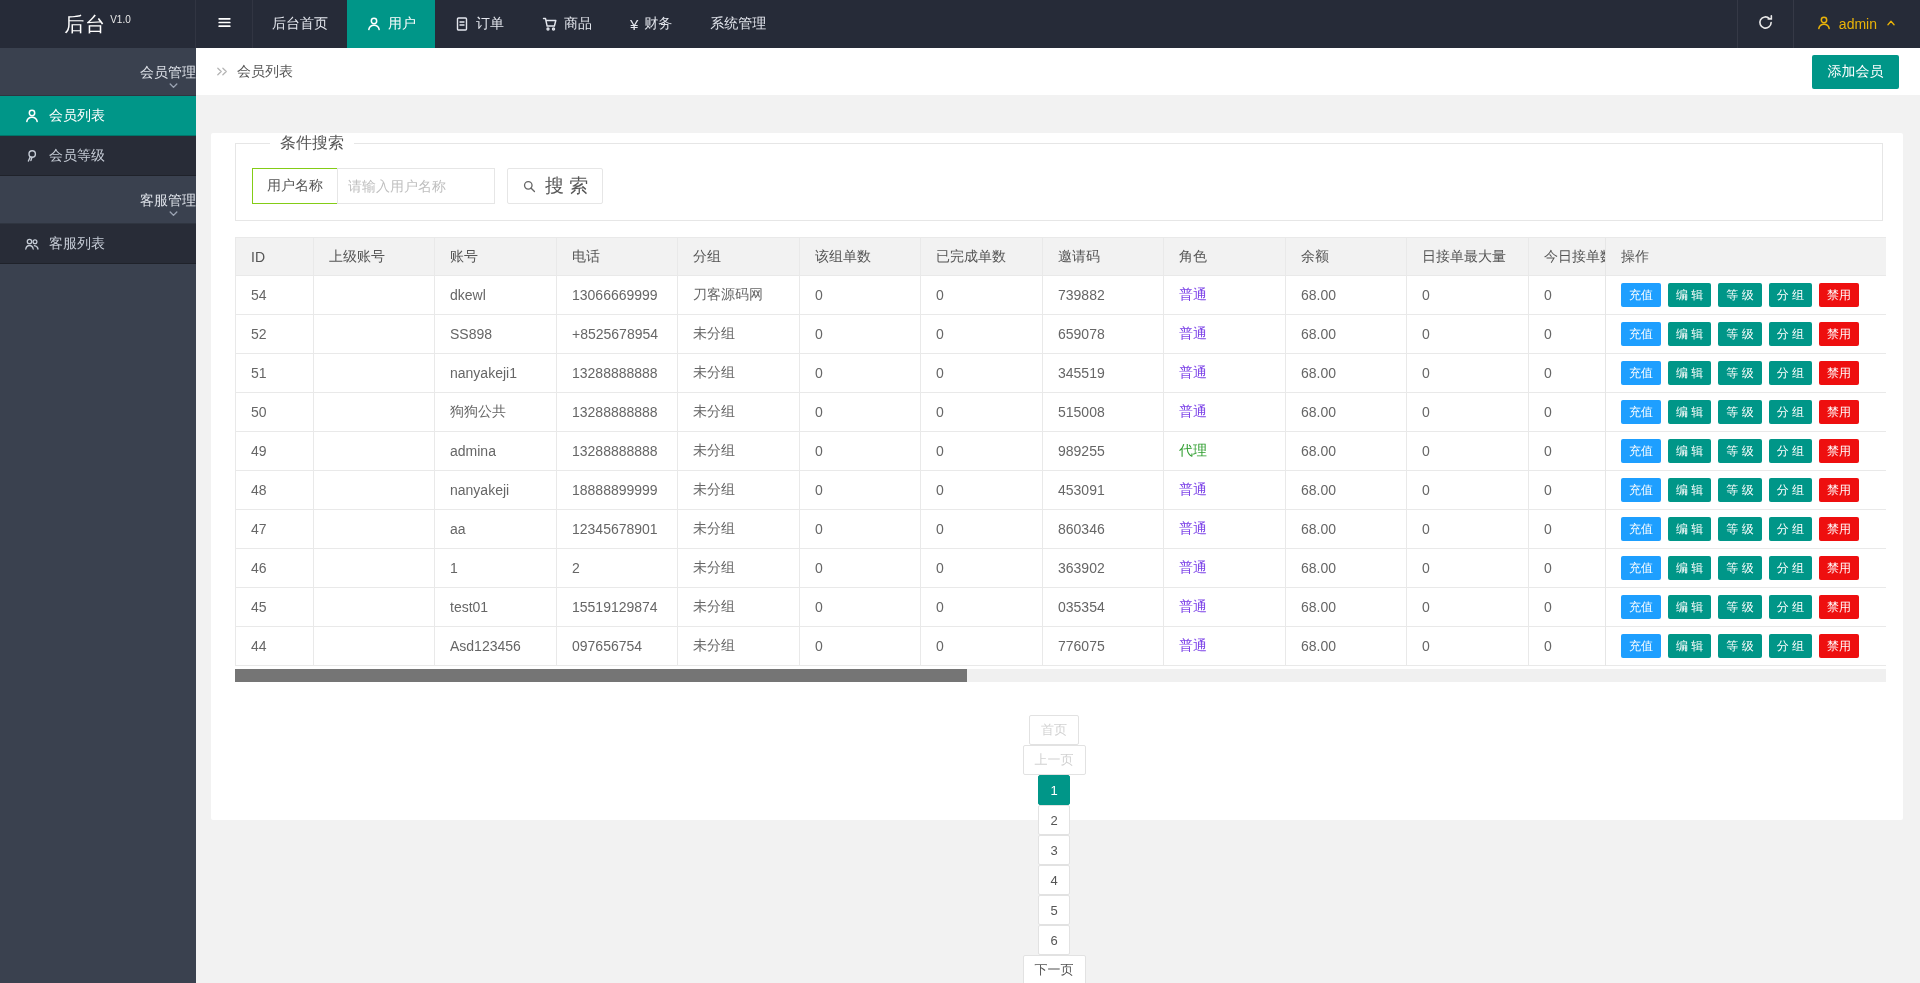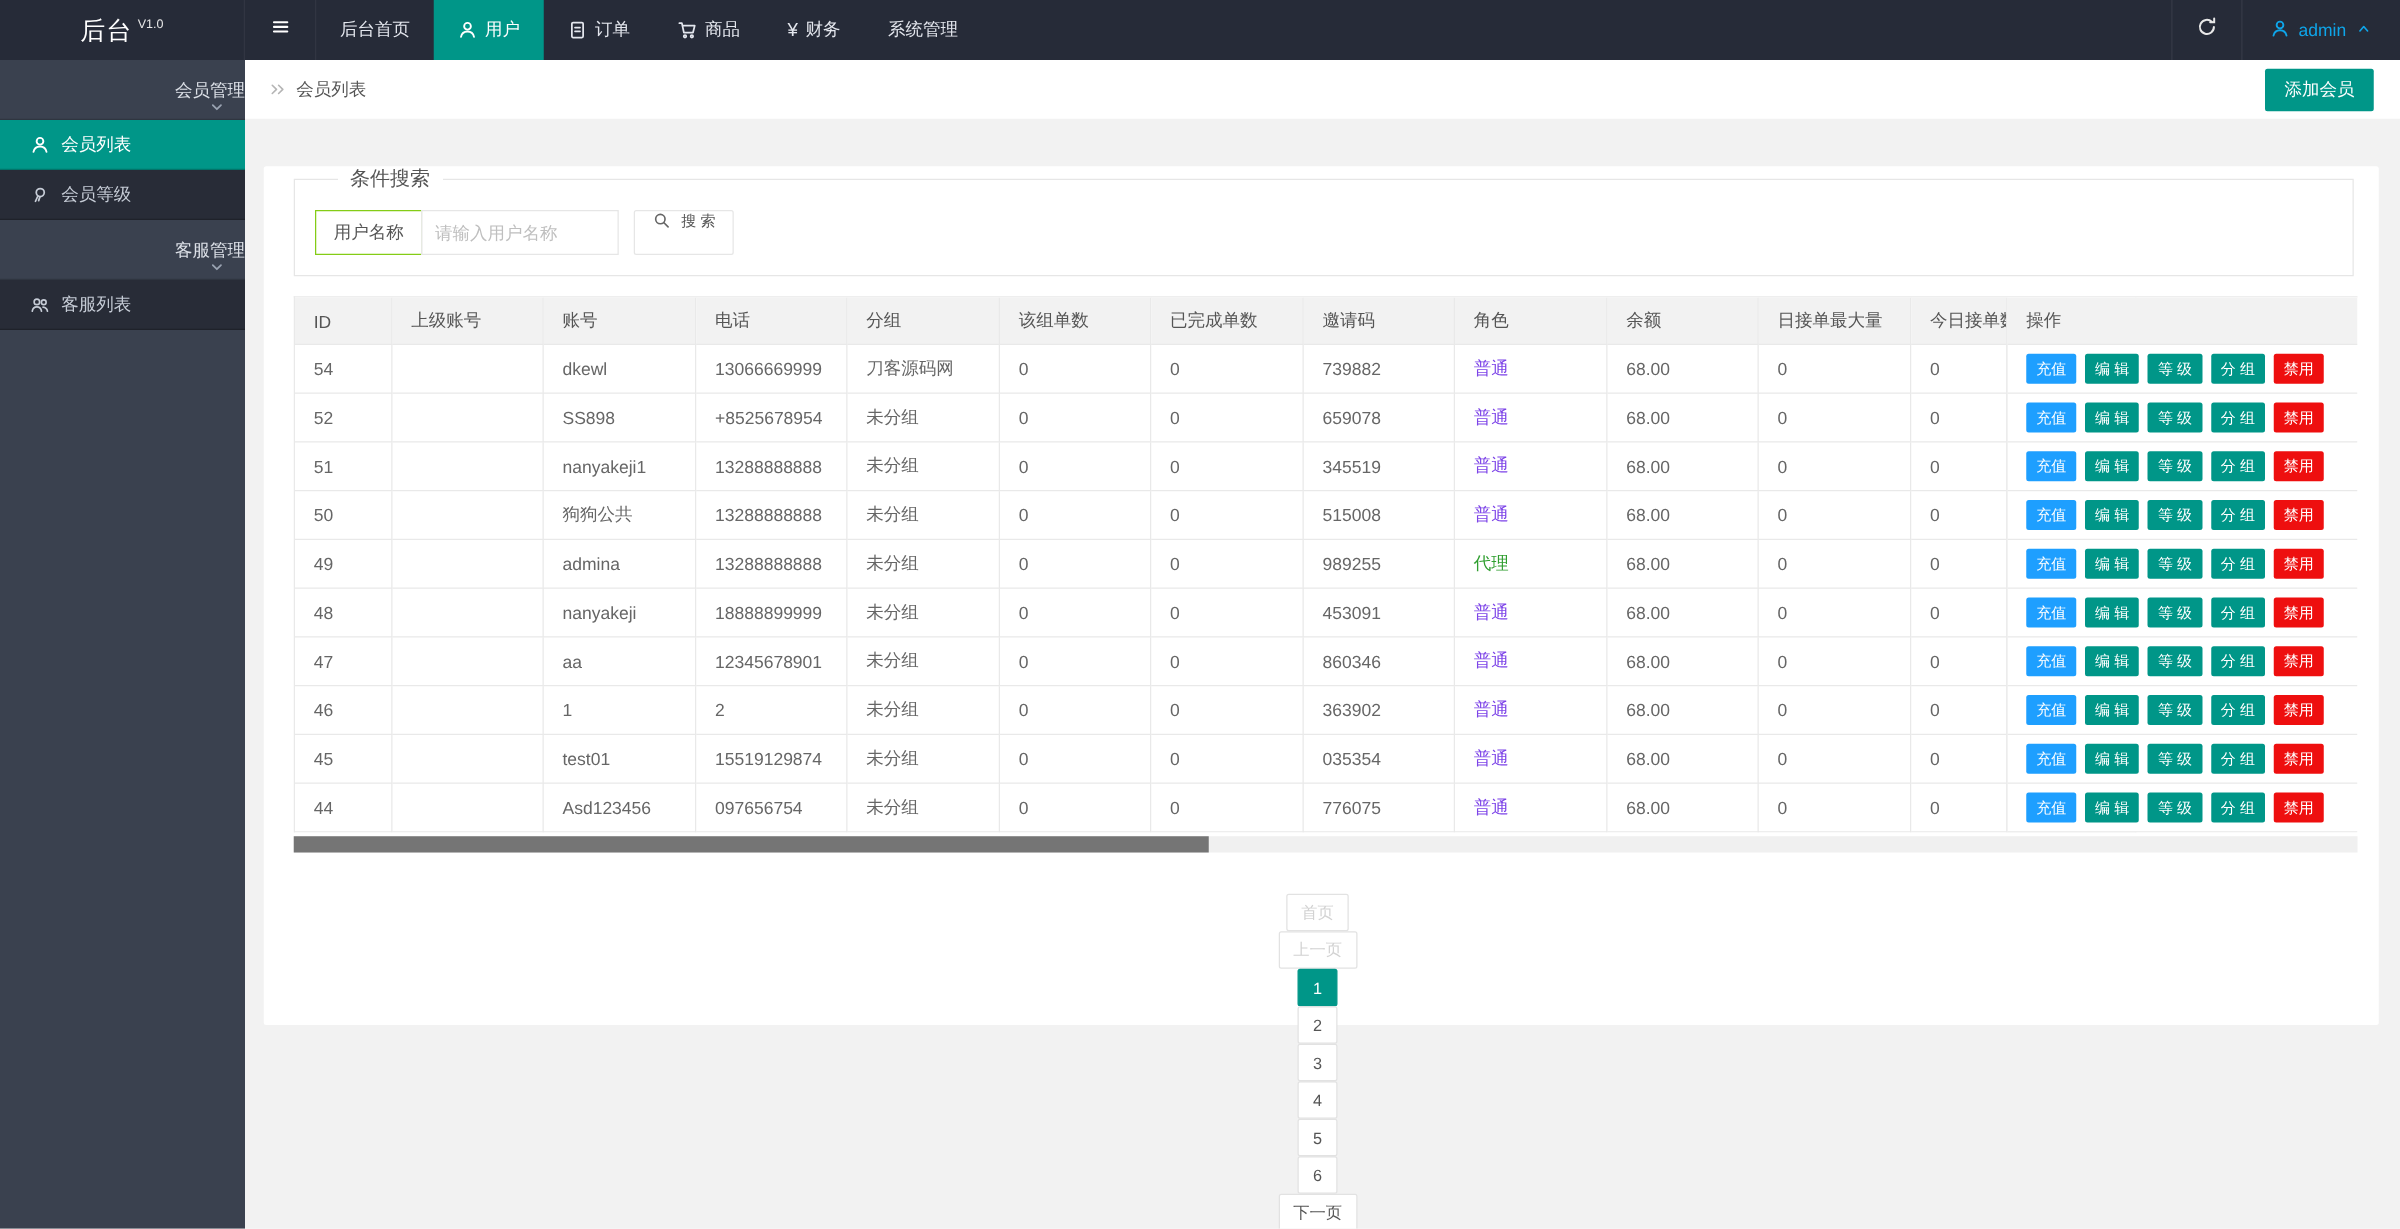--- a/index.html
+++ b/index.html
@@ -13,21 +13,21 @@
   .logo-text { font-size:20px; letter-spacing:1px; }
   .logo-ver { font-size:10px; margin-left:4px; transform:translateY(-5px); color:#e8e8e8; }
   .nav-toggle { width:57px; display:flex; align-items:center; justify-content:center; color:#fff; border-right:1px solid rgba(255,255,255,.05); cursor:pointer; }
   .nav-menu { display:flex; align-items:stretch; }
   .nav-item { display:flex; align-items:center; gap:6px; padding:0 19px; color:#e4e7ee; font-size:14px; cursor:pointer; }
   .nav-item.active { background:#009688; color:#fff; }
   .nav-item .icon { display:inline-flex; }
   .yen-glyph { font-size:15px; line-height:1; }
   .nav-spacer { flex:1; }
   .nav-refresh { width:56px; display:flex; align-items:center; justify-content:center; color:#e8e8e8; border-left:1px solid rgba(255,255,255,.07); cursor:pointer; }
-  .nav-admin { display:flex; align-items:center; gap:7px; padding:0 22px; color:#0ea5e9; font-size:14px; border-left:1px solid rgba(255,255,255,.07); cursor:pointer; }
+  .nav-admin { display:flex; align-items:center; gap:7px; padding:0 22px; color:#eab308; font-size:14px; border-left:1px solid rgba(255,255,255,.07); cursor:pointer; }
 
   
   .sidebar { position:absolute; top:48px; left:0; bottom:0; width:196px; background:#3a414f;text-align:right; }
   .side-group-title { position:relative; height:48px; line-height:48px; padding-left:21px; color:#dde1e8; font-size:14px; border-bottom:1px solid rgba(0,0,0,.18); cursor:pointer; }
   .side-group-title .chev { position:absolute; right:15px; top:16px; color:#9aa3b2; }
   .side-item { height:40px; display:flex; align-items:center; gap:9px; padding-left:24px; background:#282c37; color:#c6ccd6; font-size:14px; border-bottom:1px solid rgba(0,0,0,.22); cursor:pointer; }
   .side-item.active { background:#009688; color:#fff; }
   .side-item .icon { display:inline-flex; }
 
   
@@ -38,21 +38,21 @@
   .add-btn { position:absolute; right:21px; top:7px; width:87px; height:34px; background:#009688; color:#fff; border:0; border-radius:2px; font-size:14px; cursor:pointer; font-family:inherit; }
 
   .card { margin:13px 17px 0 15px; height:687px; background:#fff; border-radius:2px; padding:0 20px 0 24px; }
 
   fieldset.search-fieldset { margin-top:38px; border:1px solid #e6e6e6; padding:14px 0 16px 16px; }
   fieldset.search-fieldset legend { margin-left:18px; padding:0 10px; font-size:16px; color:#555; }
   .search-row { display:flex; align-items:center; }
   .field-label { display:inline-flex; align-items:center; height:36px; padding:0 14px; border:1px solid #84cc16; font-size:14px; color:#555; background:#fff; }
   .field-input { height:36px; width:158px; margin-left:-1px; border:1px solid #e6e6e6; padding:0 10px; font-size:14px; color:#333; outline:none; font-family:inherit; }
   .field-input::placeholder { color:#bfbfbf; }
-  .search-btn { margin-left:12px; height:36px; padding:0 14px; background:#fff; border:1px solid #e6e6e6; border-radius:2px; display:inline-flex; align-items:flex-start; gap:8px; font-size:12px; color:#555; cursor:pointer; font-family:inherit; }
+  .search-btn { margin-left:12px; height:36px; padding:0 14px; background:#fff; border:1px solid #e6e6e6; border-radius:2px; display:inline-flex; align-items:center; gap:8px; font-size:19px; color:#555; cursor:pointer; font-family:inherit; }
   .search-btn .icon { display:inline-flex; color:#666; }
 
   
   .table-wrap { position:relative; margin-top:16px; width:1651px; height:429px; border-top:1px solid #e9e9e9; border-left:1px solid #e9e9e9; background:#fff; overflow:hidden; }
   .table-wrap table { border-collapse:separate; border-spacing:0; table-layout:fixed; width:1473px; }
   .table-wrap th { height:38px; background:#f2f2f2; border-right:1px solid #e9e9e9; border-bottom:1px solid #e9e9e9; font-weight:400; text-align:left; padding-left:15px; font-size:14px; color:#555; white-space:nowrap; overflow:hidden; }
   .table-wrap td { height:39px; border-right:1px solid #e9e9e9; border-bottom:1px solid #e9e9e9; padding-left:15px; font-size:14px; color:#666; white-space:nowrap; overflow:hidden; }
   .fixed-col { position:absolute; top:0; right:0; width:281px; height:428px; background:#fff; border-left:1px solid #e6e6e6; }
   .fixed-head { height:38px; background:#f2f2f2; border-bottom:1px solid #e9e9e9; display:flex; align-items:center; padding-left:15px; font-size:14px; color:#555; }
   .action-row { height:39px; border-bottom:1px solid #e9e9e9; display:flex; align-items:center; padding-left:15px; gap:7px; }

